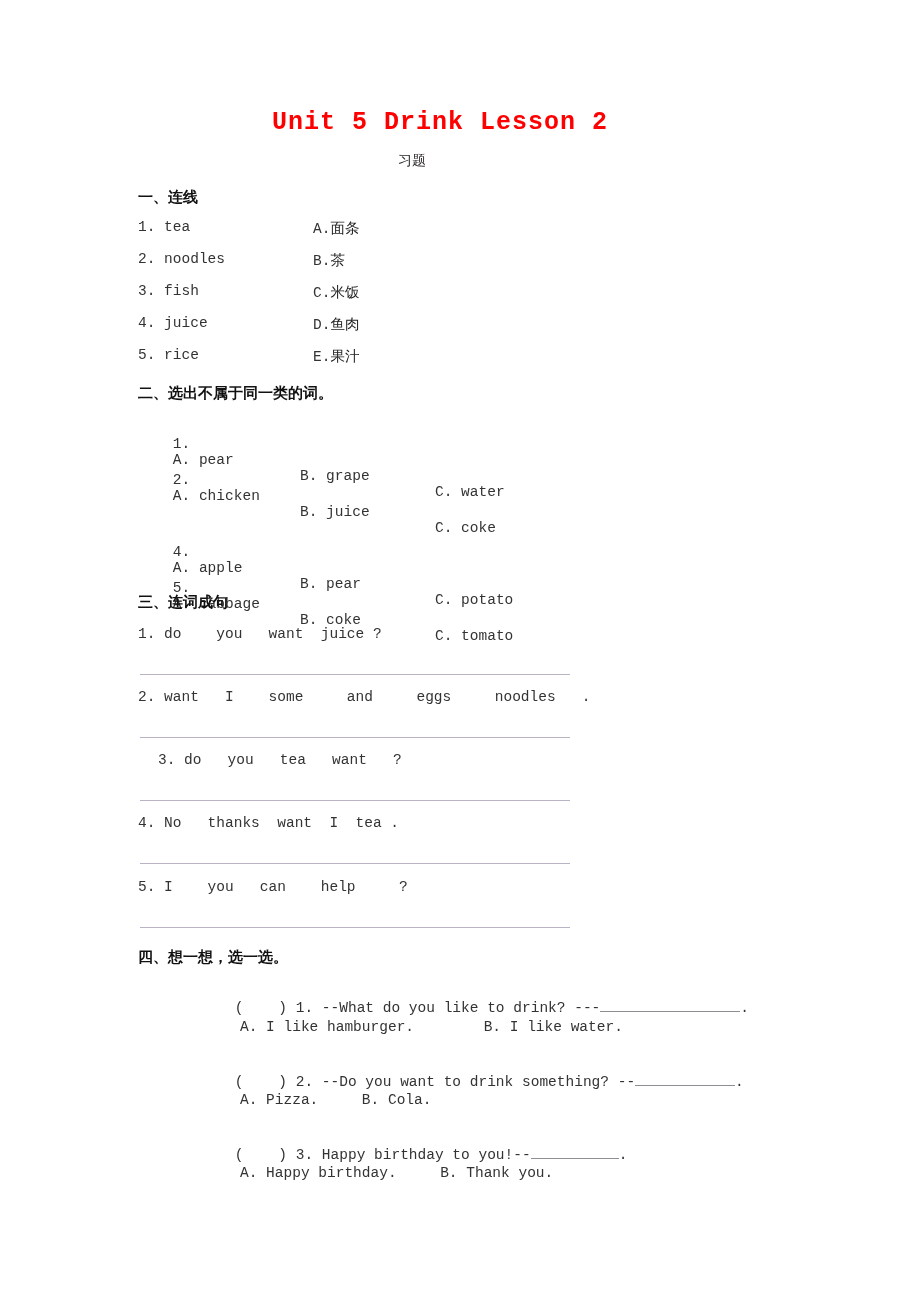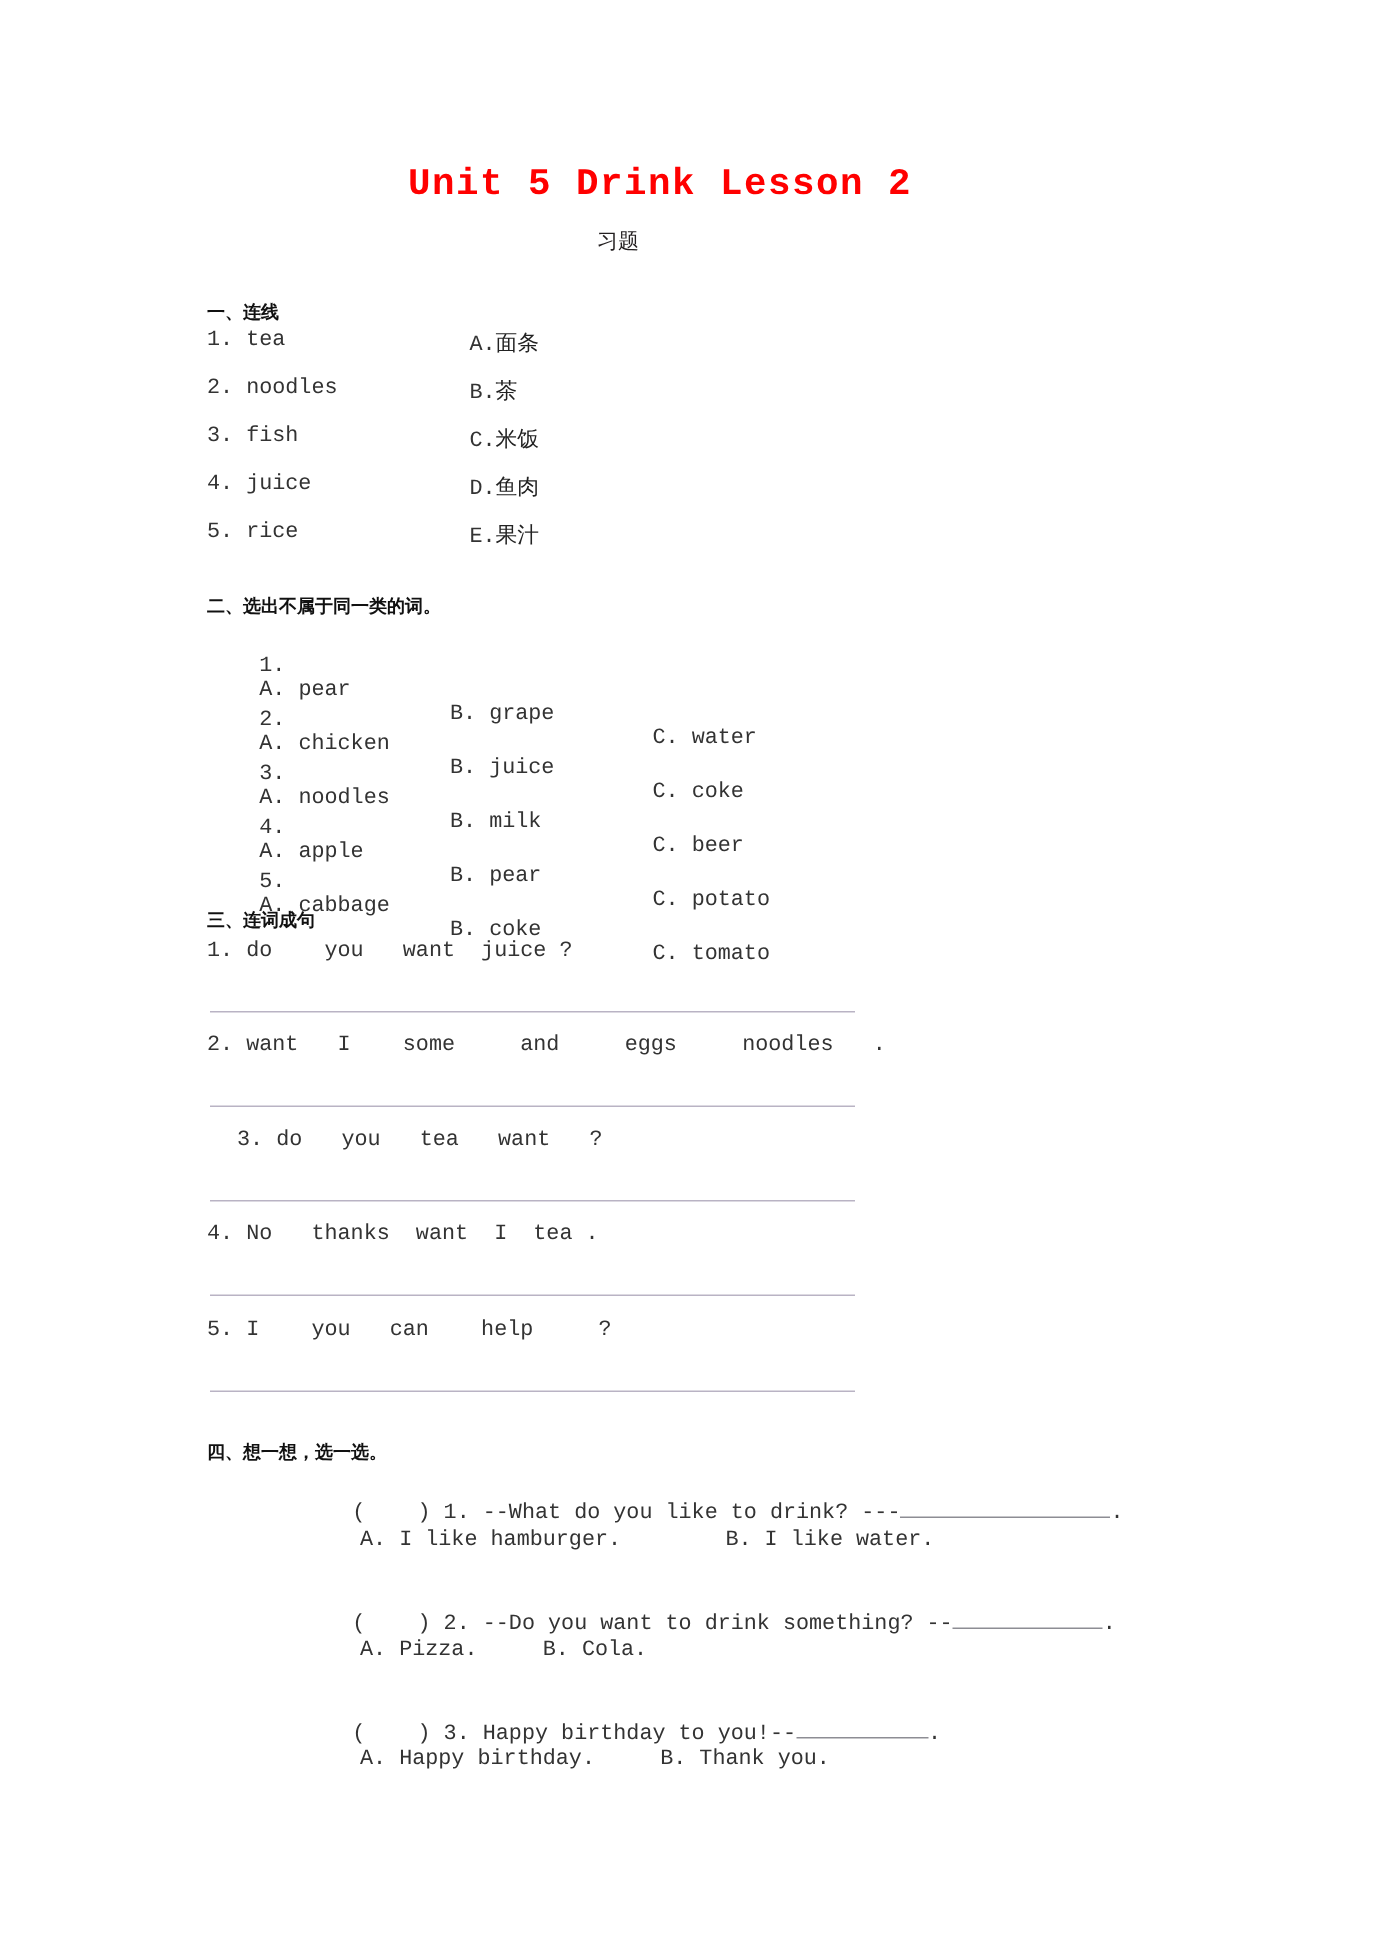--- a/index.html
+++ b/index.html
@@ -45,25 +45,24 @@
     font-size: 14px;
     font-weight: normal;
     color: #231f20;
   }
 
   
   .sec-head {
     position: absolute;
     left: 138px;
     font-family: "DejaVu Sans", sans-serif;
-    font-size: 12px;
+    font-size: 15px;
     font-weight: bold;
     color: #111111;
     white-space: nowrap;
-    margin-top: 12px;
   }
 
   
   .row {
     position: absolute;
     font-family: "Liberation Mono", "DejaVu Sans Mono", monospace;
     font-size: 14.5px;
     color: #333333;
     white-space: pre;
   }
@@ -137,26 +136,20 @@
     <span class="optA">A. pear</span>
     <span class="optB">B. grape</span>
     <span class="optC">C. water</span>
   </div>
   <div class="row cat-row" style="top:456px;">
     <span class="num">2.</span>
     <span class="optA">A. chicken</span>
     <span class="optB">B. juice</span>
     <span class="optC">C. coke</span>
   </div>
-  <div class="row cat-row" style="top:492px;">
-    <span class="num">3.</span>
-    <span class="optA">A. noodles</span>
-    <span class="optB">B. milk</span>
-    <span class="optC">C. beer</span>
-  </div>
   <div class="row cat-row" style="top:528px;">
     <span class="num">4.</span>
     <span class="optA">A. apple</span>
     <span class="optB">B. pear</span>
     <span class="optC">C. potato</span>
   </div>
   <div class="row cat-row" style="top:564px;">
     <span class="num">5.</span>
     <span class="optA">A. cabbage</span>
     <span class="optB">B. coke</span>

